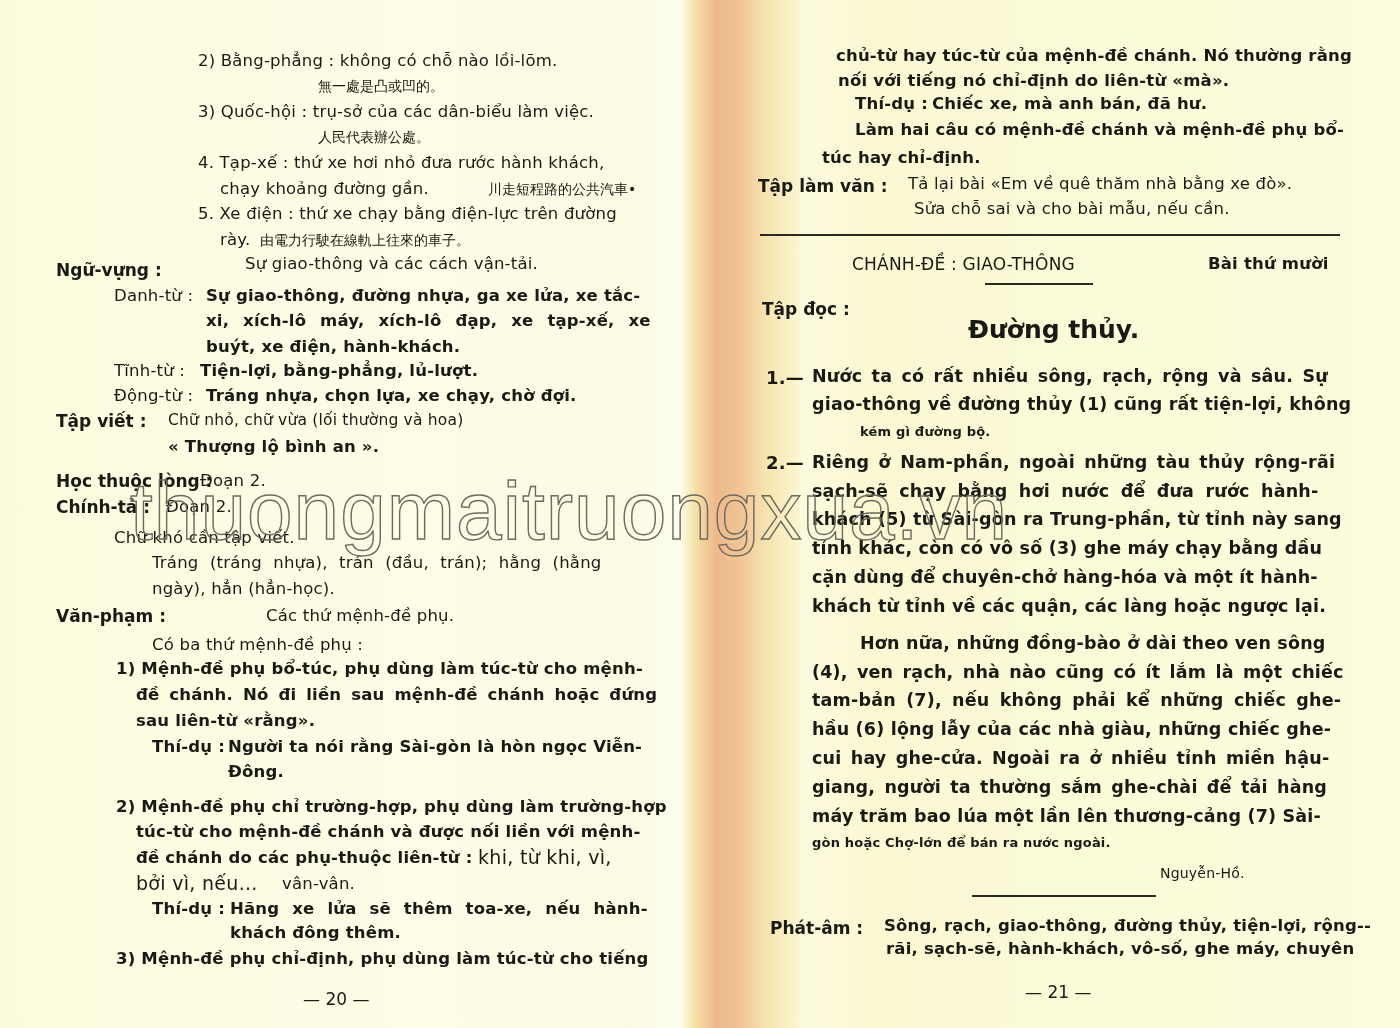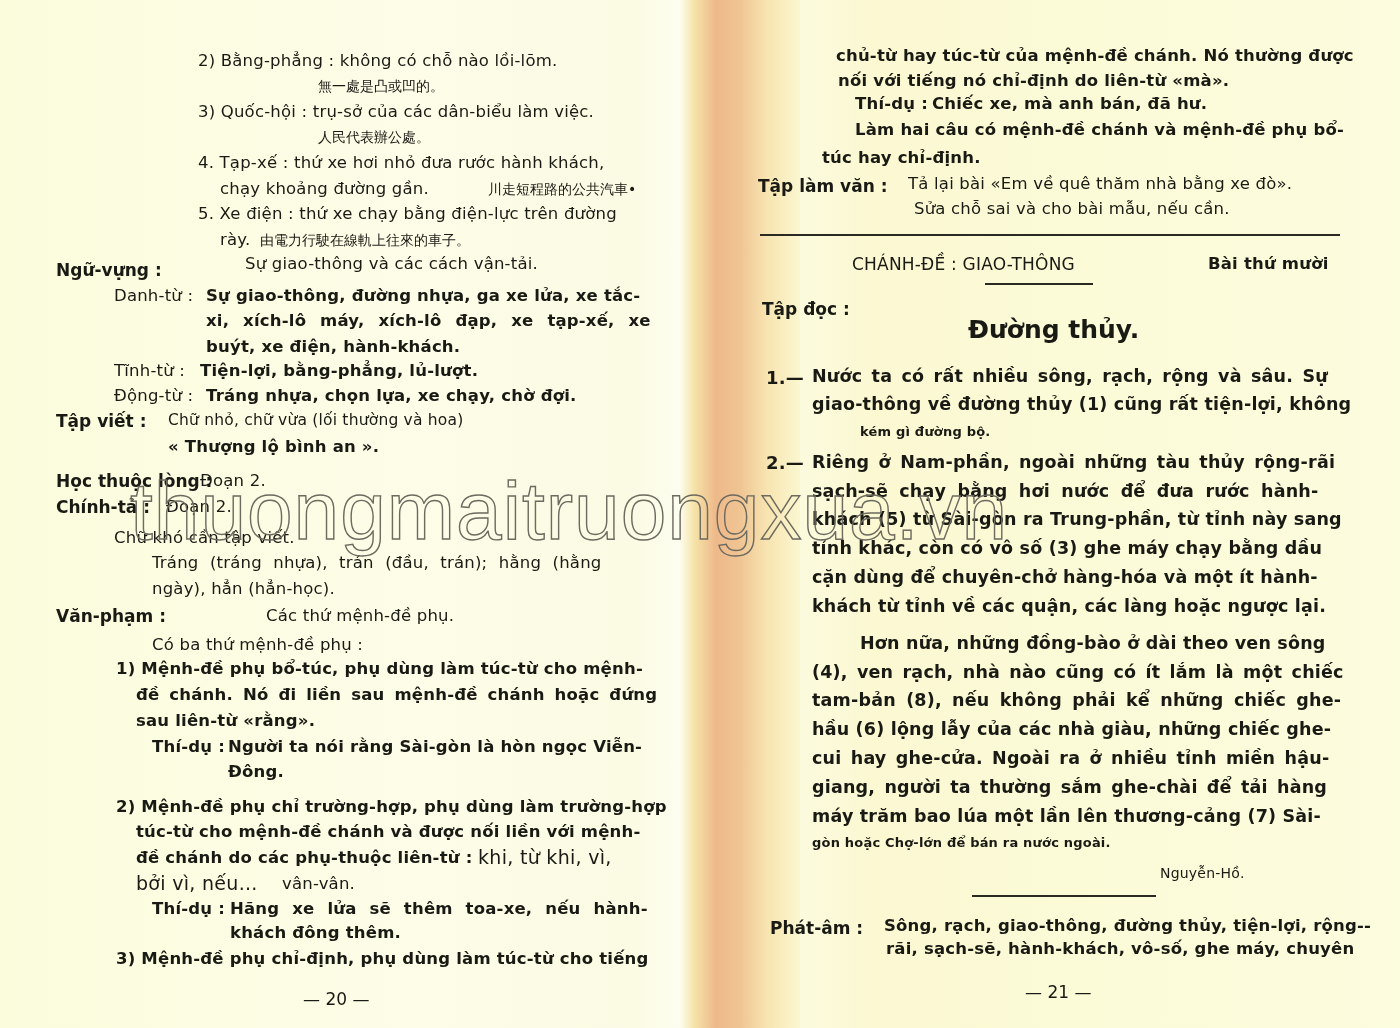--- a/index.html
+++ b/index.html
@@ -116,21 +116,21 @@
     <span class="abs t" style="left:282px;top:874px">vân-vân.</span>
     <span class="abs t b" style="left:152px;top:899px">Thí-dụ :</span>
     <span class="abs t b" style="left:230px;top:899px;word-spacing:7px">Hãng xe lửa sẽ thêm toa-xe, nếu hành-</span>
     <span class="abs t b" style="left:230px;top:923px">khách đông thêm.</span>
     <span class="abs t b" style="left:116px;top:949px">3) Mệnh-đề phụ chỉ-định, phụ dùng làm túc-từ cho tiếng</span>
   </div>
 
   <span class="abs pgnum" style="left:303px;top:989px">— 20 —</span>
 
   <div>
-    <span class="abs t b" style="left:836px;top:46px">chủ-từ hay túc-từ của mệnh-đề chánh. Nó thường được</span>
+    <span class="abs t b" style="left:836px;top:46px">chủ-từ hay túc-từ của mệnh-đề chánh. Nó thường rằng</span>
     <span class="abs t b" style="left:838px;top:71px">nối với tiếng nó chỉ-định do liên-từ «mà».</span>
     <span class="abs t b" style="left:855px;top:94px">Thí-dụ :</span>
     <span class="abs t b" style="left:932px;top:94px">Chiếc xe, mà anh bán, đã hư.</span>
     <span class="abs t b" style="left:855px;top:120px">Làm hai câu có mệnh-đề chánh và mệnh-đề phụ bổ-</span>
     <span class="abs t b" style="left:822px;top:148px">túc hay chỉ-định.</span>
   </div>
 
   <div>
     <span class="abs hd" style="left:758px;top:176px">Tập làm văn :</span>
     <span class="abs t" style="left:908px;top:174px">Tả lại bài «Em về quê thăm nhà bằng xe đò».</span>
@@ -159,21 +159,21 @@
     <span class="abs t b" style="left:812px;top:481px;font-size:17.5px;word-spacing:5px">sạch-sẽ chạy bằng hơi nước để đưa rước hành-</span>
     <span class="abs t b" style="left:812px;top:509px;font-size:17.5px">khách (5) từ Sài-gòn ra Trung-phần, từ tỉnh này sang</span>
     <span class="abs t b" style="left:812px;top:538px;font-size:17.5px">tỉnh khác, còn có vô số (3) ghe máy chạy bằng dầu</span>
     <span class="abs t b" style="left:812px;top:567px;font-size:17.5px">cặn dùng để chuyên-chở hàng-hóa và một ít hành-</span>
     <span class="abs t b" style="left:812px;top:596px;font-size:17.5px">khách từ tỉnh về các quận, các làng hoặc ngược lại.</span>
   </div>
 
   <div>
     <span class="abs t b" style="left:860px;top:633px;font-size:17.5px">Hơn nữa, những đồng-bào ở dài theo ven sông</span>
     <span class="abs t b" style="left:812px;top:662px;font-size:17.5px;word-spacing:3px">(4), ven rạch, nhà nào cũng có ít lắm là một chiếc</span>
-    <span class="abs t b" style="left:812px;top:690px;font-size:17.5px;word-spacing:4px">tam-bản (8), nếu không phải kể những chiếc ghe-</span>
+    <span class="abs t b" style="left:812px;top:690px;font-size:17.5px;word-spacing:4px">tam-bản (7), nếu không phải kể những chiếc ghe-</span>
     <span class="abs t b" style="left:812px;top:719px;font-size:17.5px">hầu (6) lộng lẫy của các nhà giàu, những chiếc ghe-</span>
     <span class="abs t b" style="left:812px;top:748px;font-size:17.5px;word-spacing:3px">cui hay ghe-cửa. Ngoài ra ở nhiều tỉnh miền hậu-</span>
     <span class="abs t b" style="left:812px;top:777px;font-size:17.5px;word-spacing:3px">giang, người ta thường sắm ghe-chài để tải hàng</span>
     <span class="abs t b" style="left:812px;top:806px;font-size:17.5px">máy trăm bao lúa một lần lên thương-cảng (7) Sài-</span>
     <span class="abs t b" style="left:812px;top:835px;font-size:13px">gòn hoặc Chợ-lớn để bán ra nước ngoài.</span>
   </div>
 
   <span class="abs t" style="left:1160px;top:865px;font-size:14px">Nguyễn-Hồ.</span>
   <div class="rule" style="left:972px;top:895px;width:184px;height:2px"></div>
 

